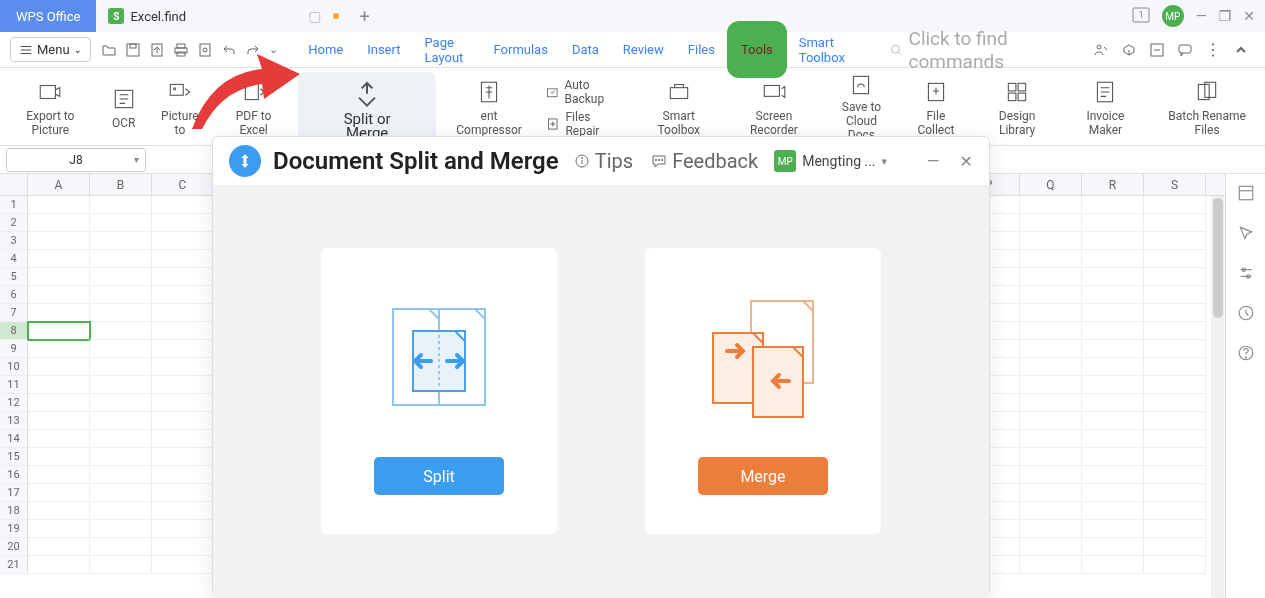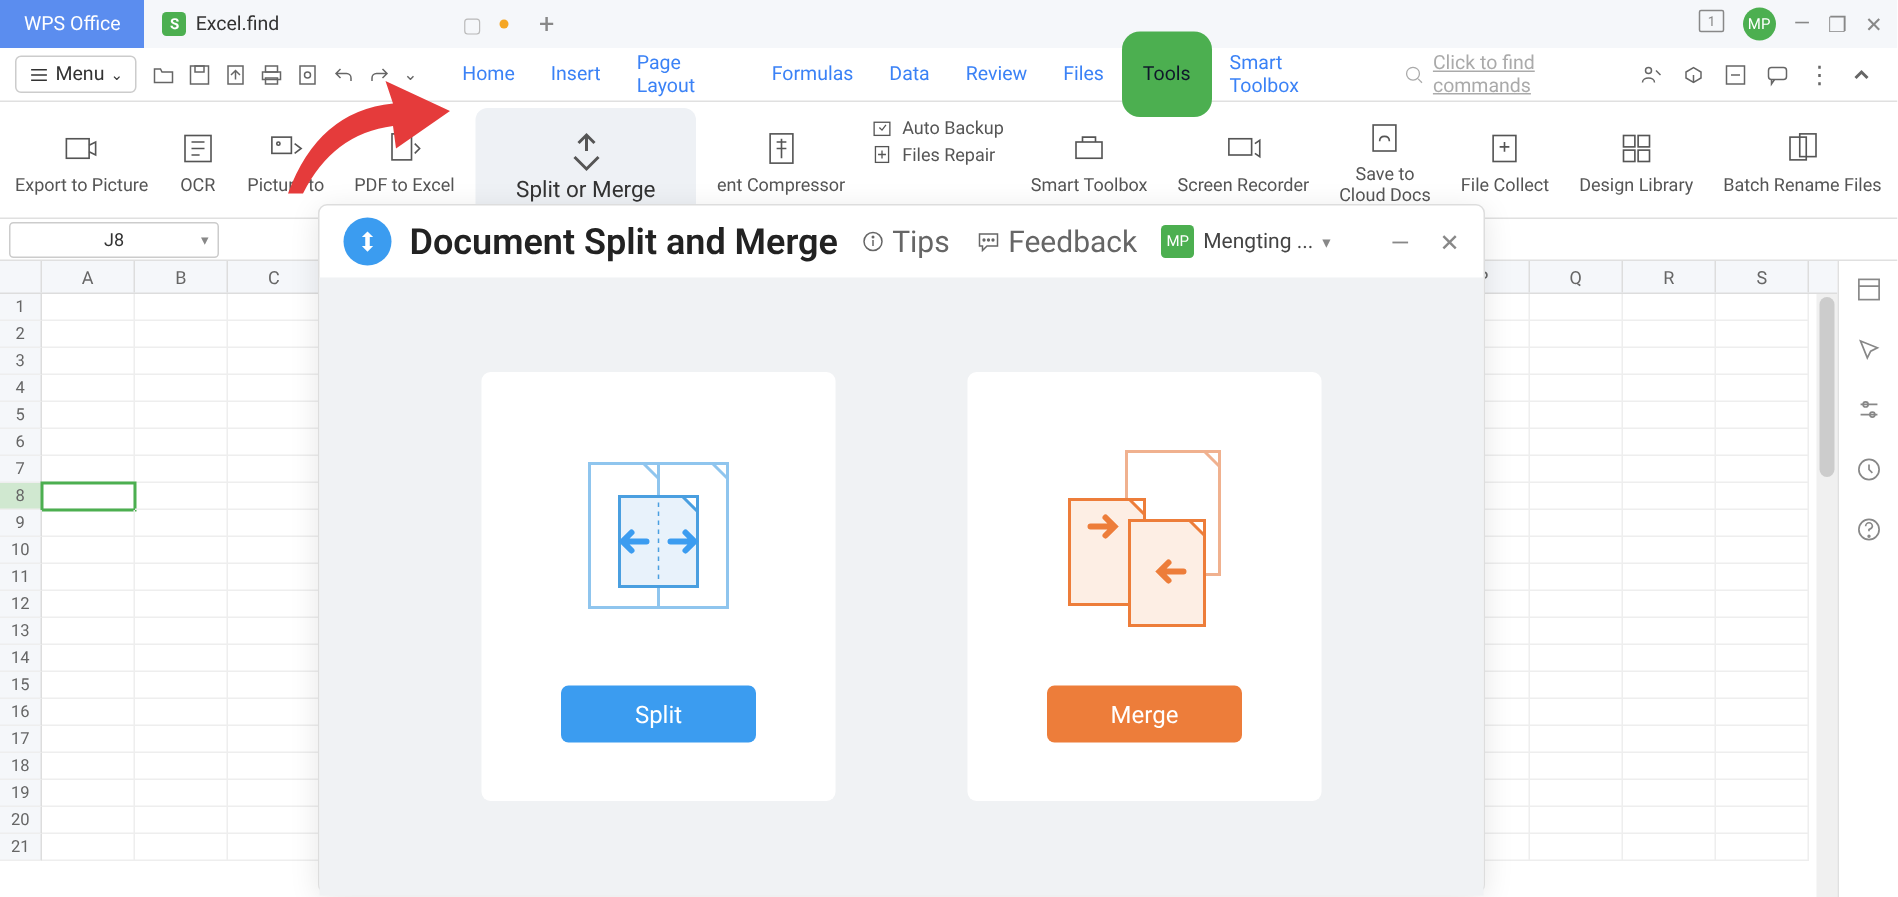--- a/index.html
+++ b/index.html
@@ -19,22 +19,22 @@
 
 
 .menubar { display: flex; align-items: center; height: 36px; border-bottom: 1px solid #e0e0e0; padding: 0 10px; gap: 2px; }
 .menu-btn { display: flex; align-items: center; gap: 4px; padding: 4px 8px; font-size: 13px; color: #333; border: 1px solid #ccc; border-radius: 4px; cursor: pointer; }
 .menu-btn svg { width: 14px; height: 14px; }
 .qat { display: flex; align-items: center; gap: 8px; margin-left: 8px; }
 .qat-icon { color: #666; cursor: pointer; display: flex; }
 .qat-icon svg { width: 16px; height: 16px; }
 .menu-tabs { display: flex; align-items: center; margin-left: 16px; gap: 0; }
 .menu-tab { padding: 6px 12px; font-size: 13px; color: #3b82f6; cursor: pointer; }
-.menu-tab.active { background: #4caf50; color: #0f172a; border-radius: 12px; padding: 21px 14px; }
-.search-box { margin-left: 24px; display: flex; align-items: center; color: #aaa; font-size: 13px; gap: 6px; text-decoration: underline; }
+.menu-tab.active { background: #4caf50; color: #7f1d1d; border-radius: 12px; padding: 21px 14px; }
+.search-box { margin-left: 24px; display: flex; align-items: center; color: #aaa; font-size: 19px; gap: 6px; }
 .menubar-spacer { flex: 1; }
 .menubar-right { display: flex; align-items: center; gap: 12px; padding-right: 6px; }
 .menubar-right .r-icon { color: #666; cursor: pointer; display: flex; }
 
 
 .ribbon { display: flex; align-items: flex-start; height: 78px; border-bottom: 1px solid #e0e0e0; padding: 4px 0; }
 .ribbon-item { display: flex; flex-direction: column; align-items: center; justify-content: center; padding: 4px 10px; height: 70px; cursor: pointer; }
 .ribbon-item .ri-icon { height: 30px; display: flex; align-items: center; justify-content: center; color: #555; }
 .ribbon-item .ri-label { font-size: 12px; color: #555; text-align: center; line-height: 14px; margin-top: 2px; }
 .ribbon-item.highlight { background: #eef1f5; border-radius: 8px; padding: 6px 27px; margin: 0 4px; height: 76px; }
@@ -336,20 +336,29 @@
   <div class="ribbon-item">
       <div class="ri-icon">
         <svg width="26" height="26" viewBox="0 0 24 24" fill="none" stroke="currentColor">
           <rect x="4" y="4" width="7" height="7"></rect>
           <rect x="13" y="4" width="7" height="7"></rect>
           <rect x="4" y="13" width="7" height="7"></rect>
           <rect x="13" y="13" width="7" height="7"></rect>
         </svg>
       </div>
       <div class="ri-label">Design Library</div>
+    </div>
+  <div class="ribbon-item">
+      <div class="ri-icon">
+        <svg width="26" height="26" viewBox="0 0 24 24" fill="none" stroke="currentColor">
+          <rect x="5" y="3" width="14" height="18"></rect>
+          <path d="M8 8h8M8 12h8M8 16h5"></path>
+        </svg>
+      </div>
+      <div class="ri-label">Invoice Maker</div>
     </div>
   <div class="ribbon-item">
       <div class="ri-icon">
         <svg width="26" height="26" viewBox="0 0 24 24" fill="none" stroke="currentColor">
           <rect x="4" y="5" width="10" height="14"></rect>
           <rect x="10" y="3" width="10" height="14"></rect>
         </svg>
       </div>
       <div class="ri-label">Batch Rename Files</div>
     </div>

